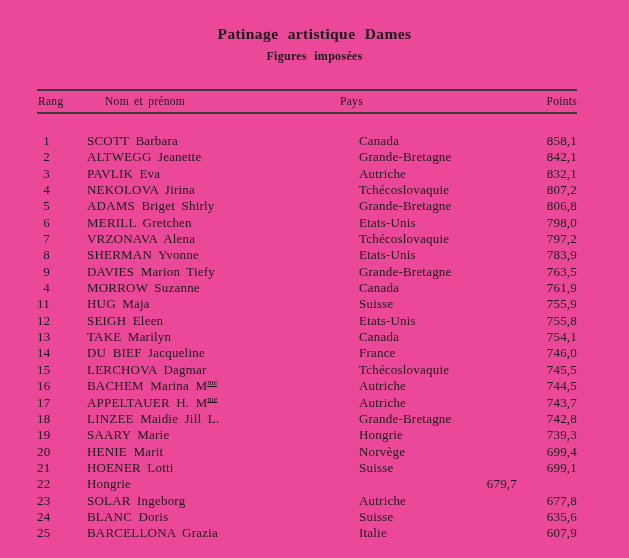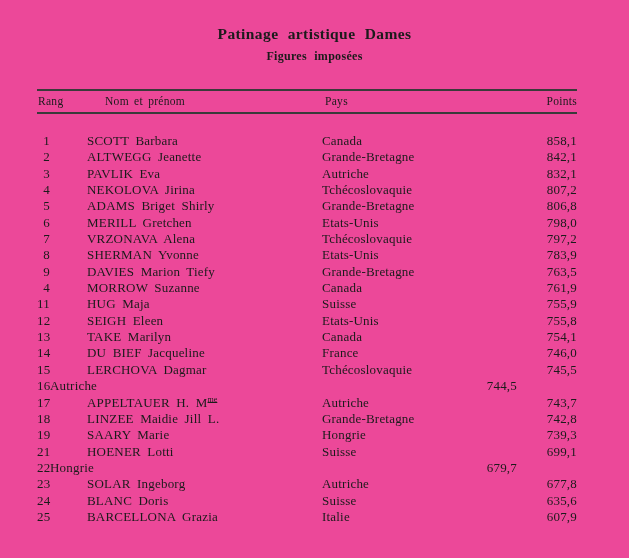--- a/index.html
+++ b/index.html
@@ -49,36 +49,36 @@
     height: 21px;
     line-height: 21px;
     border-top: 2px solid #3a3a3a;
     border-bottom: 2px solid #3a3a3a;
     font-size: 11.5px;
     letter-spacing: 0.3px;
     word-spacing: 2px;
   }
   .th-rank   { position: absolute; left: 1px; }
   .th-name   { position: absolute; left: 68px; }
-  .th-country{ position: absolute; left: 288px; }
+  .th-country{ position: absolute; left: 303px; }
   .th-points { position: absolute; right: 0; }
   .tbody {
     margin-top: 19px;
   }
   .row {
     display: grid;
     grid-template-columns: 13px 272px 195px 60px;
     line-height: 16.35px;
     font-size: 13px;
     letter-spacing: 0.2px;
     word-spacing: 3px;
   }
   .c-rank   { text-align: right; }
   .c-name   { padding-left: 37px; white-space: nowrap; }
-  .c-country{ white-space: nowrap; }
+  .c-country{ white-space: nowrap; margin-left: 37px; }
   .c-points { text-align: right; }
   .name-sup {
     font-size: 8px;
     line-height: 0;
     text-decoration: underline;
     letter-spacing: 0;
   }
   .name-sup:empty { display: none; }
 </style>
 </head>
@@ -200,20 +200,21 @@
 
   <div class="row">
     <span class="c-rank">15</span>
     <span class="c-name"><span>LERCHOVA Dagmar</span></span>
     <span class="c-country">Tchécoslovaquie</span>
     <span class="c-points">745,5</span>
   </div>
 
   <div class="row">
     <span class="c-rank">16</span>
+    <span class="c-name"><span>BACHEM Marina M</span><sup class="name-sup">me</sup></span>
     <span class="c-country">Autriche</span>
     <span class="c-points">744,5</span>
   </div>
 
   <div class="row">
     <span class="c-rank">17</span>
     <span class="c-name"><span>APPELTAUER H. M</span><sup class="name-sup">me</sup></span>
     <span class="c-country">Autriche</span>
     <span class="c-points">743,7</span>
   </div>
@@ -225,20 +226,26 @@
     <span class="c-points">742,8</span>
   </div>
 
   <div class="row">
     <span class="c-rank">19</span>
     <span class="c-name"><span>SAARY Marie</span></span>
     <span class="c-country">Hongrie</span>
     <span class="c-points">739,3</span>
   </div>
 
+  <div class="row">
+    <span class="c-rank">20</span>
+    <span class="c-name"><span>HENIE Marit</span></span>
+    <span class="c-country">Norvège</span>
+    <span class="c-points">699,4</span>
+  </div>
 
   <div class="row">
     <span class="c-rank">21</span>
     <span class="c-name"><span>HOENER Lotti</span></span>
     <span class="c-country">Suisse</span>
     <span class="c-points">699,1</span>
   </div>
 
   <div class="row">
     <span class="c-rank">22</span>

